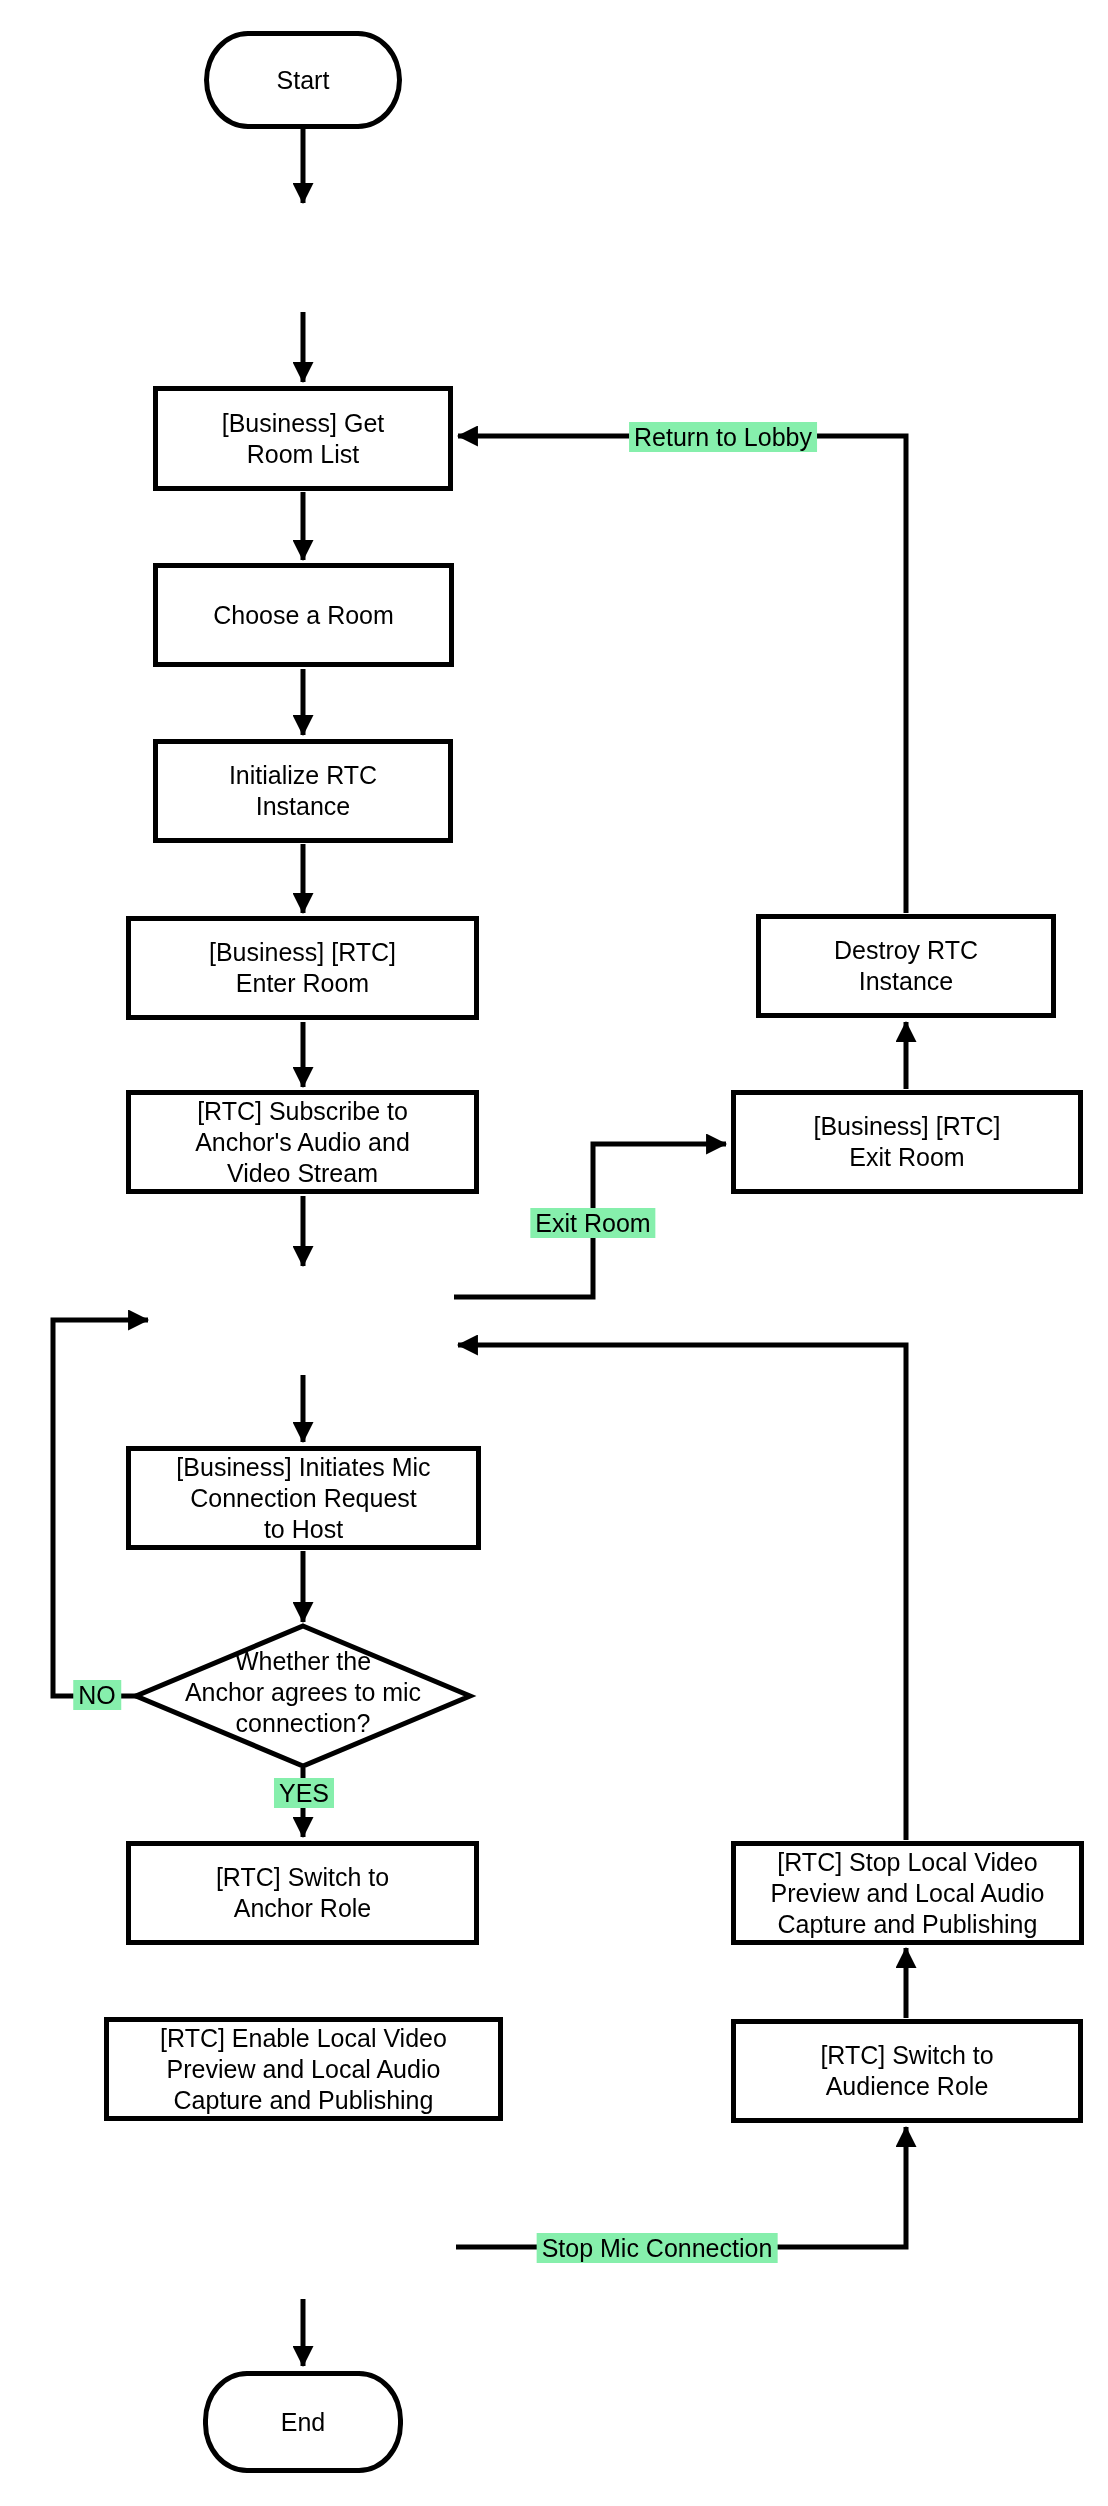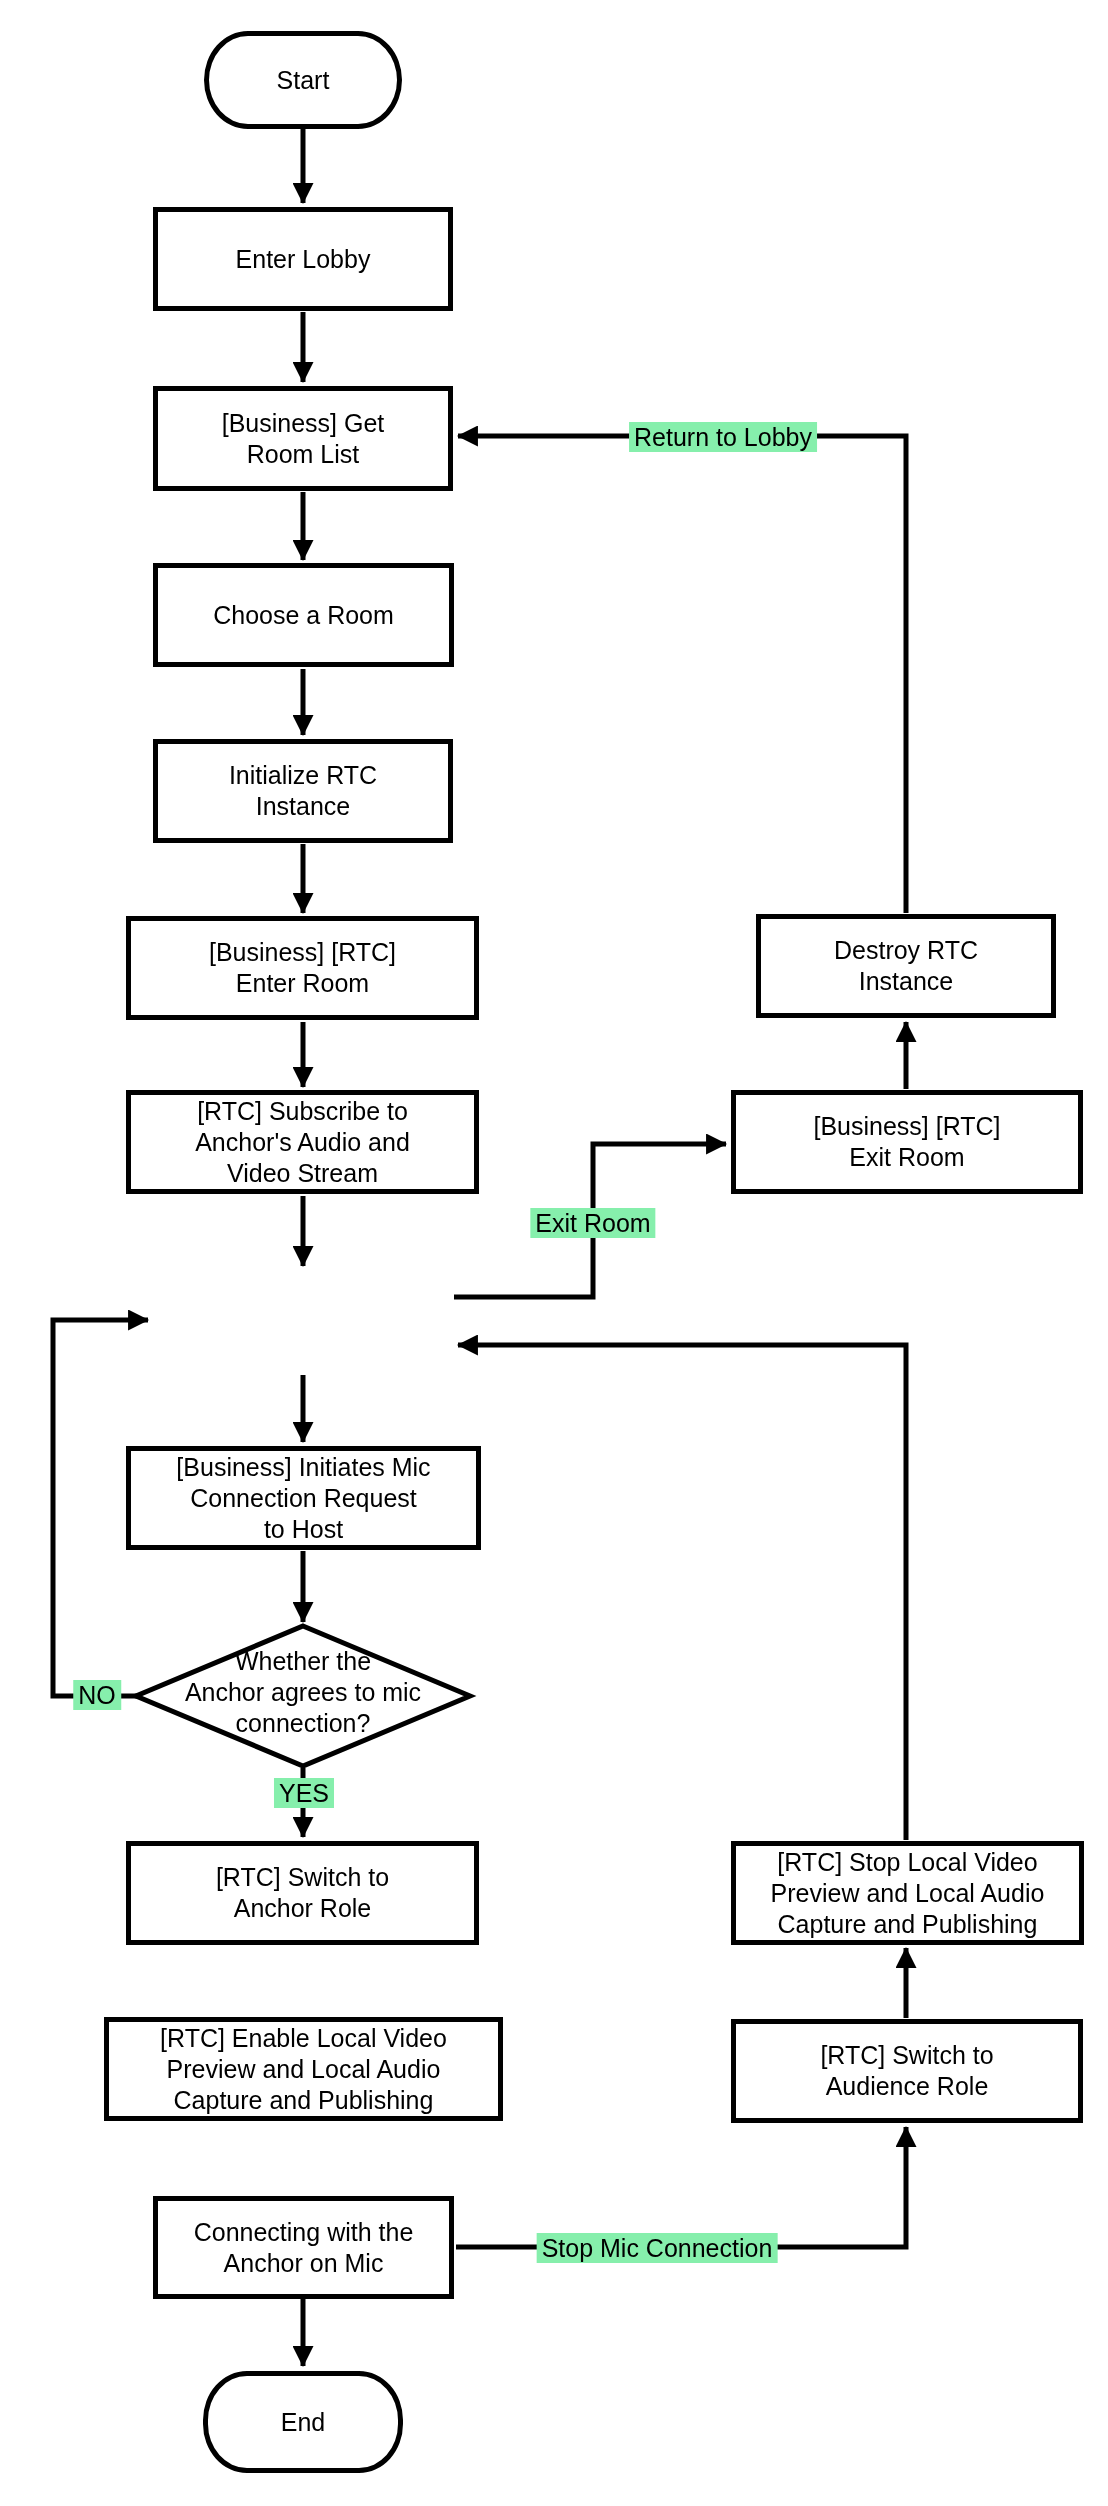--- a/index.html
+++ b/index.html
@@ -95,23 +95,20 @@
     <path class="edge" marker-end="url(#arrowhead)" d="M450,2247 L900,2247 L900,2127"></path>
     <path class="edge" marker-end="url(#arrowhead)" d="M297,2299 L297,2366"></path>
 
     <polygon class="shape" points="297,1626 464,1696 297,1766 130,1696"></polygon>
   </svg>
 
   <div class="node terminator" style="left:198px; top:31px; width:198px; height:98px">
     <span>Start</span>
   </div>
 
-  <div class="node" style="left:147px; top:207px; width:300px; height:104px">
-    <span>Enter Lobby</span>
-  </div>
 
   <div class="node" style="left:147px; top:386px; width:300px; height:105px">
     <span>[Business] Get
 Room List</span>
   </div>
 
   <div class="node" style="left:147px; top:563px; width:301px; height:104px">
     <span>Choose a Room</span>
   </div>
 
@@ -148,24 +145,20 @@
     <span>[RTC] Switch to
 Anchor Role</span>
   </div>
 
   <div class="node" style="left:98px; top:2017px; width:399px; height:104px">
     <span>[RTC] Enable Local Video
 Preview and Local Audio
 Capture and Publishing</span>
   </div>
 
-  <div class="node" style="left:147px; top:2196px; width:301px; height:103px">
-    <span>Connecting with the
-Anchor on Mic</span>
-  </div>
 
   <div class="node terminator" style="left:197px; top:2371px; width:200px; height:102px">
     <span>End</span>
   </div>
 
   <div class="node" style="left:750px; top:914px; width:300px; height:104px">
     <span>Destroy RTC
 Instance</span>
   </div>
 

